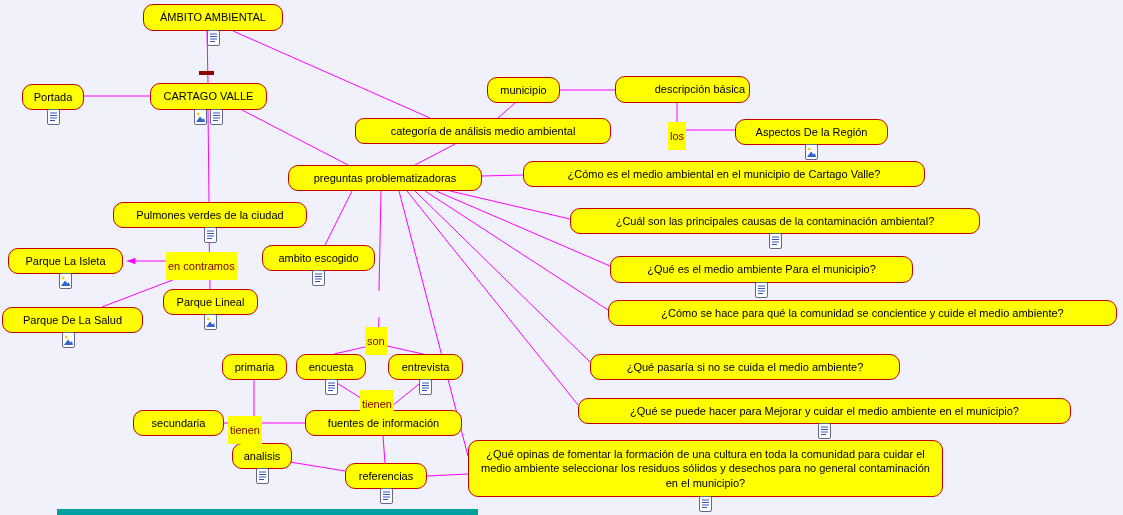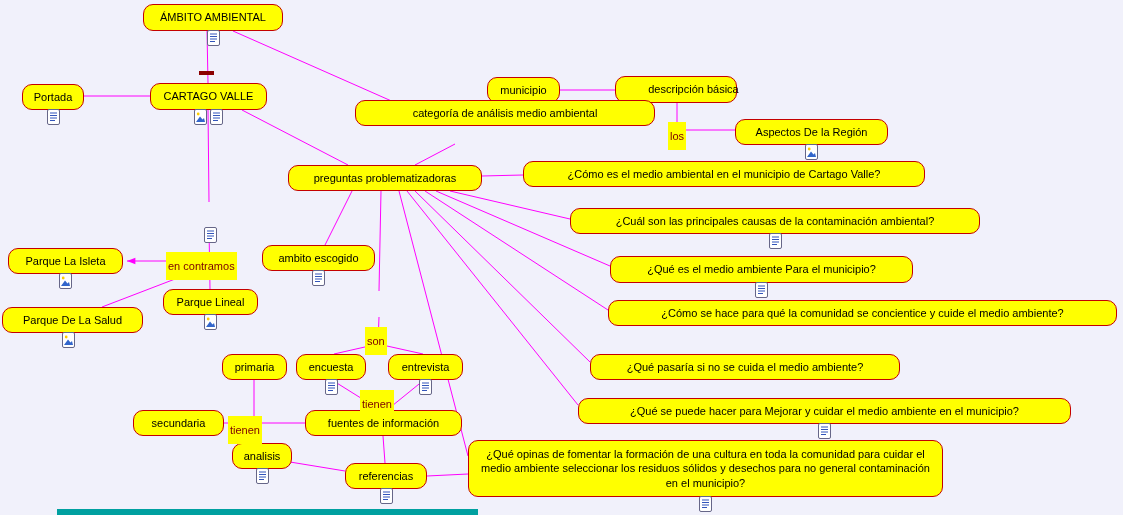--- a/index.html
+++ b/index.html
@@ -107,41 +107,44 @@
           <rect x="0.5" y="0.5" width="12" height="15" rx="1.5" fill="#ffffff" stroke="#666688"></rect>
           <line x1="3" y1="4" x2="10" y2="4" stroke="#3355bb"></line>
           <line x1="3" y1="6.5" x2="10" y2="6.5" stroke="#3355bb"></line>
           <line x1="3" y1="9" x2="10" y2="9" stroke="#3355bb"></line>
           <line x1="3" y1="11.5" x2="8" y2="11.5" stroke="#3355bb"></line>
         </svg>
       </div>
       <div class="node single" style="left: 487px; top: 77px; width: 73px; min-height: 26px;">
         <span>municipio</span>
       </div>
-      <div class="node single" style="left: 615px; top: 76px; width: 122px; min-height: 27px; padding-left: 40px;">
+      <div class="node single" style="left: 615px; top: 76px; width: 135px; min-height: 27px; padding-left: 40px;">
         <span>descripción básica</span>
       </div>
       <div class="node single" style="left: 735px; top: 119px; width: 153px; min-height: 26px;">
         <span>Aspectos De la Región</span>
       </div>
       <div class="icon-row" style="left: 735px; top: 144px; width: 153px;">
         <svg class="res-icon" viewBox="0 0 13 16">
           <rect x="0.5" y="0.5" width="12" height="15" rx="1.5" fill="#ffffff" stroke="#666688"></rect>
           <circle cx="4.2" cy="5" r="1.4" fill="#ffcc00"></circle>
           <polygon points="2,13 6,7.5 8.5,10.5 10,9 11,13" fill="#3366cc"></polygon>
         </svg>
       </div>
-      <div class="node single" style="left: 355px; top: 100px; width: 300px; min-height: 26px;">
+      <div class="node single" style="left: 355px; top: 118px; width: 256px; min-height: 26px; border-radius: 9px;">
         <span>categoría de análisis medio ambiental</span>
       </div>
       <div class="node single" style="left: 288px; top: 165px; width: 194px; min-height: 26px;">
         <span>preguntas problematizadoras</span>
       </div>
       <div class="node single" style="left: 523px; top: 161px; width: 402px; min-height: 26px;">
         <span>¿Cómo es el medio ambiental en el municipio de Cartago Valle?</span>
+      </div>
+      <div class="node single" style="left: 113px; top: 202px; width: 194px; min-height: 26px;">
+        <span>Pulmones verdes de la ciudad</span>
       </div>
       <div class="icon-row" style="left: 113px; top: 227px; width: 194px;">
         <svg class="res-icon" viewBox="0 0 13 16">
           <rect x="0.5" y="0.5" width="12" height="15" rx="1.5" fill="#ffffff" stroke="#666688"></rect>
           <line x1="3" y1="4" x2="10" y2="4" stroke="#3355bb"></line>
           <line x1="3" y1="6.5" x2="10" y2="6.5" stroke="#3355bb"></line>
           <line x1="3" y1="9" x2="10" y2="9" stroke="#3355bb"></line>
           <line x1="3" y1="11.5" x2="8" y2="11.5" stroke="#3355bb"></line>
         </svg>
       </div>

